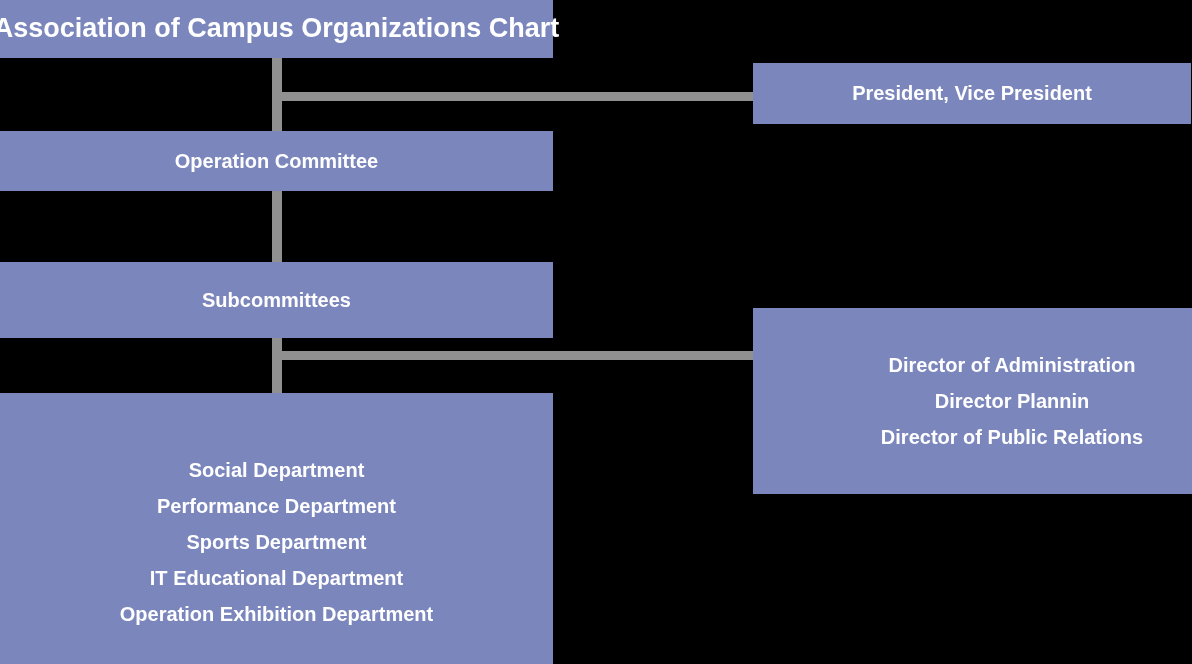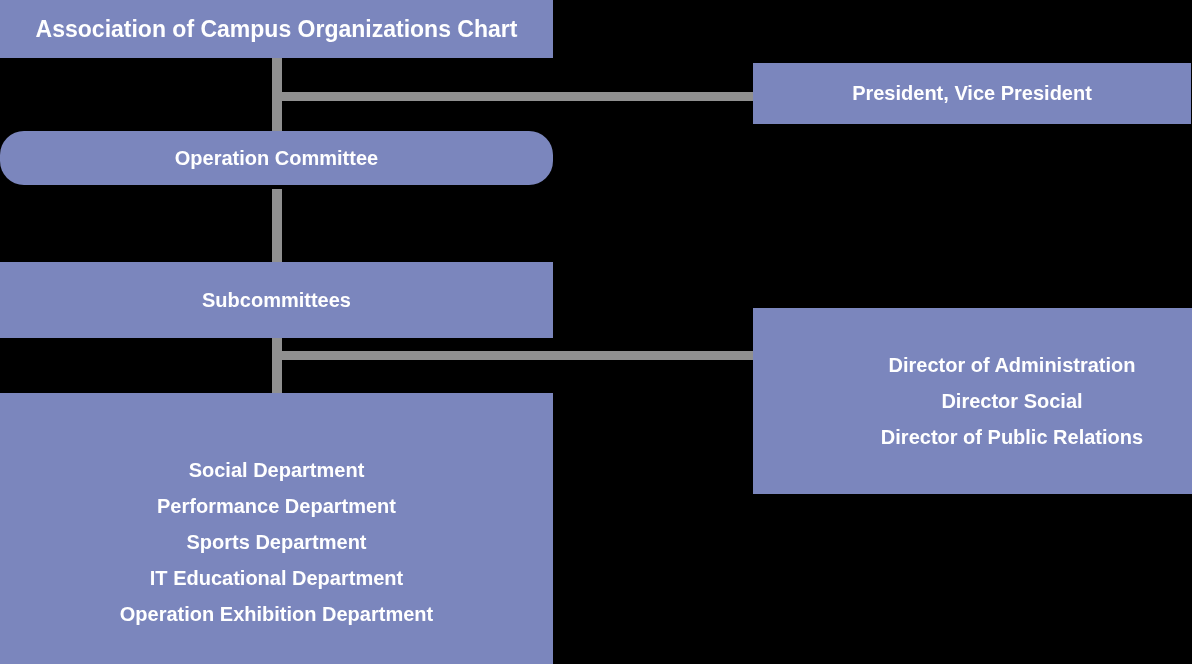--- a/index.html
+++ b/index.html
@@ -30,22 +30,22 @@
     text-align: center;
     box-sizing: border-box;
     z-index: 2;
   }
   .node-line {
     display: block;
     line-height: 1.32;
     white-space: nowrap;
   }
   
-  #node-title     { left: 0px;   top: 0px;   width: 553px; height: 58px;  font-size: 23px; }
-  #node-operation { left: 0px;   top: 131px; width: 553px; height: 54px;  font-size: 20px; border-radius: 24px; }
+  #node-title     { left: 0px;   top: 0px;   width: 553px; height: 58px;  font-size: 27px; }
+  #node-operation { left: 0px;   top: 131px; width: 553px; height: 60px;  font-size: 20px; }
   #node-subcommittees { left: 0px; top: 262px; width: 553px; height: 76px; font-size: 20px; }
   #node-departments { left: 0px; top: 393px; width: 553px; height: 297px; font-size: 20px; }
   #node-executives  { left: 753px; top: 63px;  width: 438px; height: 61px;  font-size: 20px; }
   #node-directors   { left: 753px; top: 308px; width: 518px; height: 186px; font-size: 20px; }
 
   #node-departments .node-line { line-height: 1.80; }
   #node-directors .node-line   { line-height: 1.80; }
 
   
   .connector {
@@ -81,21 +81,21 @@
   <div class="node-box" id="node-operation">
     <span class="node-line">Operation Committee</span>
   </div>
 
   <div class="node-box" id="node-subcommittees">
     <span class="node-line">Subcommittees</span>
   </div>
 
   <div class="node-box" id="node-directors">
     <span class="node-line">Director of Administration</span>
-    <span class="node-line">Director Social</span>
+    <span class="node-line">Director Plannin</span>
     <span class="node-line">Director of Public Relations</span>
   </div>
 
   <div class="node-box" id="node-departments">
     <span class="node-line">Social Department</span>
     <span class="node-line">Performance Department</span>
     <span class="node-line">Sports Department</span>
     <span class="node-line">IT Educational Department</span>
     <span class="node-line">Operation Exhibition Department</span>
   </div>

